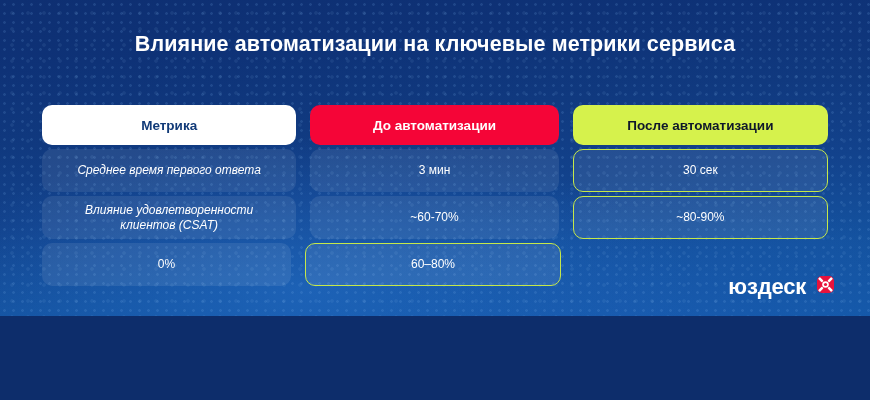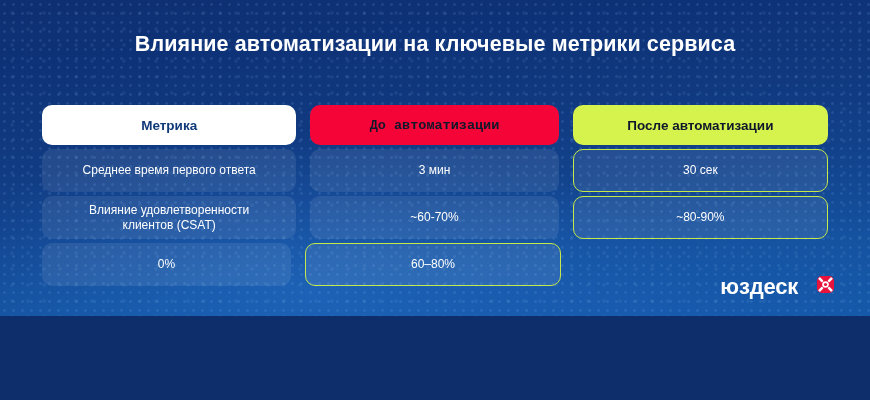--- a/index.html
+++ b/index.html
@@ -105,53 +105,52 @@
     height: 40px;
     font-size: 13.5px;
     font-weight: bold;
   }
   .hdr-metric {
     background: #ffffff;
     color: #113a78;
   }
   .hdr-before {
     background: #f50537;
-    color: #0f172a;
-    font-family: Liberation Mono, monospace;
+    color: #ffffff;
   }
   .hdr-after {
     background: #d6f24c;
     color: #0f172a;
   }
 
   
   .drow .cell {
     height: 43px;
     font-size: 12px;
     font-weight: normal;
     color: #ffffff;
     line-height: 1.25;
     padding: 0 10px;
   }
-  .drow .c1 { background: rgba(255,255,255,0.085); }
+  .drow .c1 { background: rgba(255,255,255,0.085); font-style: italic; }
   .drow .c2 { background: rgba(255,255,255,0.085); }
   .drow .c3 {
     background: rgba(255,255,255,0.085);
     border: 1.4px solid #c5e84a;
   }
   .drow .c1 span, .drow .c2 span, .drow .c3 span { display: block; }
 
   
   #logo {
     position: absolute;
     right: 36px;
     bottom: 16px;
     display: flex;
     align-items: center;
-    gap: 18px;
+    gap: 10px;
   }
   #logo-text {
     color: #ffffff;
     font-size: 22px;
     font-weight: bold;
     letter-spacing: -0.2px;
   }
   #logo-mark {
     width: 17px;
     height: 17px;

